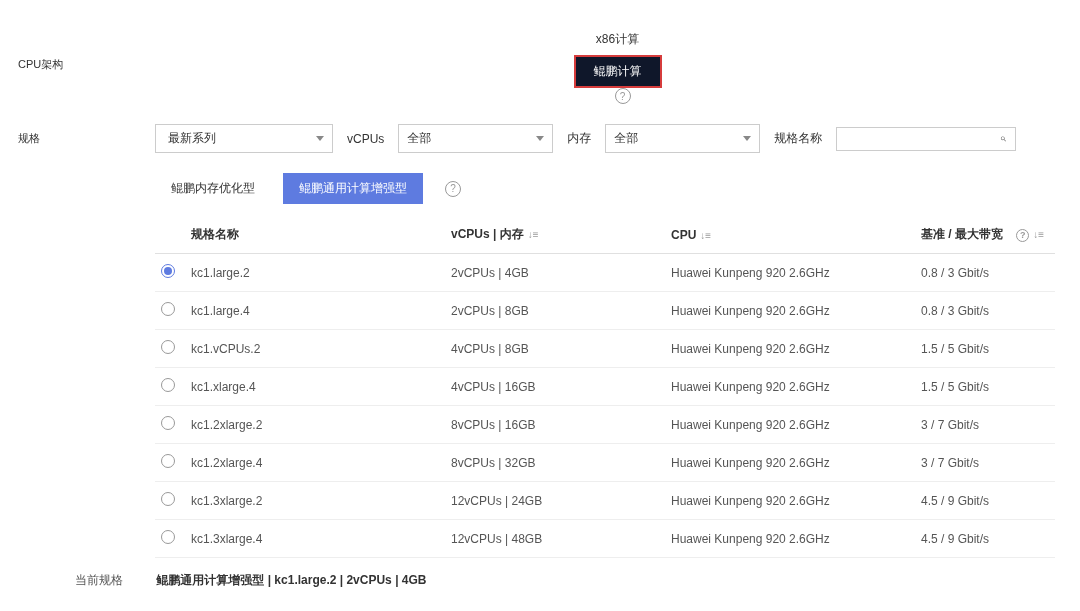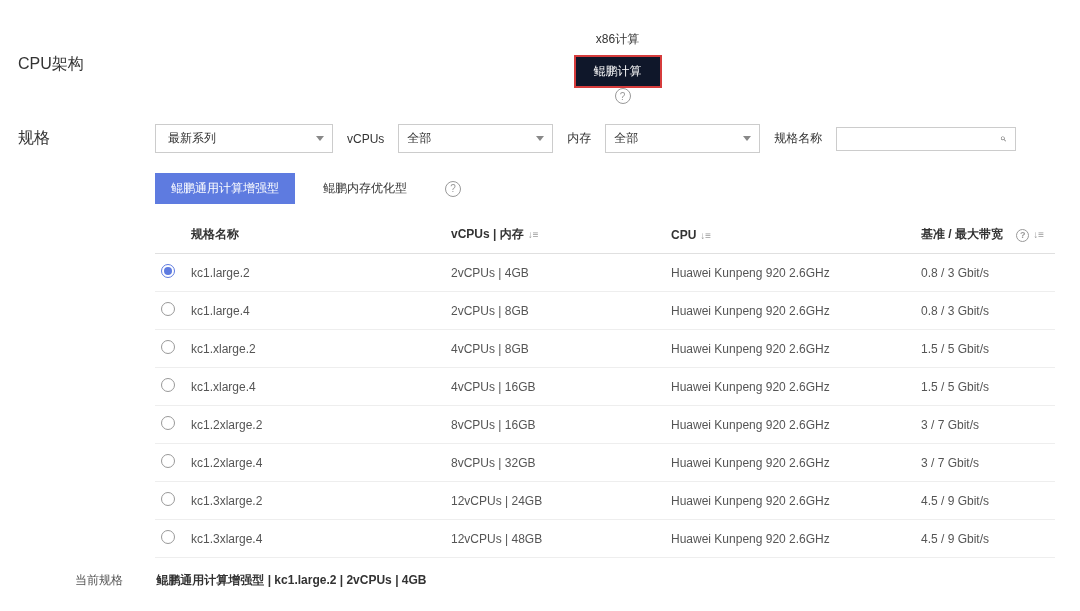--- a/index.html
+++ b/index.html
@@ -1,18 +1,18 @@
 <!DOCTYPE html>
 <html><head>
   <meta charset="utf-8">
   <style>
     * { box-sizing: border-box; margin: 0; padding: 0; }
     body { font-family: "Microsoft YaHei", Arial, sans-serif; font-size: 12px; color: #333; background: #fff; width: 1080px; }
     .row { display: flex; align-items: center; margin-bottom: 20px; }
-    .label-col { width: 155px; padding-left: 18px; color: #333; font-size: 16px; }
+    .label-col { width: 155px; padding-left: 18px; color: #333; font-size: 11px; }
     .content-col { flex: 1; }
     
     
     .arch-options { display: flex; align-items: center; gap: 0; flex-direction: column; }
     .arch-btn { padding: 6px 16px; font-size: 12px; cursor: pointer; border: 1px solid transparent; }
     .arch-selected { border: 2px solid #d63c3c; background: #0f172a; color: #fff; padding: 6px 18px; }
     .help-icon { display: inline-flex; align-items: center; justify-content: center; width: 16px; height: 16px; border: 1px solid #999; border-radius: 50%; color: #999; font-size: 10px; margin-left: 10px; cursor: pointer; }
     
     
     .filters { display: flex; align-items: center; gap: 14px; }
@@ -86,22 +86,22 @@
       <div class="search-input-wrap">
         <input class="search-input" placeholder="" style="">
         <svg class="search-icon-svg" viewBox="0 0 24 24">
             <path d="M15.5 14h-.79l-.28-.27A6.471 6.471 0 0016 9.5 6.5 6.5 0 109.5 16c1.61 0 3.09-.59 4.23-1.57l.27.28v.79l5 4.99L20.49 19l-4.99-5zm-6 0C7.01 14 5 11.99 5 9.5S7.01 5 9.5 5 14 7.01 14 9.5 11.99 14 9.5 14z"></path>
           </svg>
       </div>
     </div>
   </div>
 
   <div class="cat-tabs">
+    <span class="cat-tab">鲲鹏内存优化型</span>
     <span class="cat-tab active">鲲鹏通用计算增强型</span>
-    <span class="cat-tab">鲲鹏内存优化型</span>
     <span class="help-icon">?</span>
   </div>
 
   <div class="table-wrap">
     <table>
       <thead>
         <tr>
           <th class="radio-cell"></th>
           <th style="width:260px;">规格名称</th>
           <th style="width:220px;"><span>vCPUs | 内存</span><span class="sort-icon">↓≡</span></th>
@@ -119,21 +119,21 @@
           </tr>
           <tr>
     <td class="radio-cell"><span class="radio "></span></td>
     <td>kc1.large.4</td>
     <td>2vCPUs | 8GB</td>
     <td>Huawei Kunpeng 920 2.6GHz</td>
     <td>0.8 / 3 Gbit/s</td>
           </tr>
           <tr>
     <td class="radio-cell"><span class="radio "></span></td>
-    <td>kc1.xlarge.2</td>
+    <td>kc1.vCPUs.2</td>
     <td>4vCPUs | 8GB</td>
     <td>Huawei Kunpeng 920 2.6GHz</td>
     <td>1.5 / 5 Gbit/s</td>
           </tr>
           <tr>
     <td class="radio-cell"><span class="radio "></span></td>
     <td>kc1.xlarge.4</td>
     <td>4vCPUs | 16GB</td>
     <td>Huawei Kunpeng 920 2.6GHz</td>
     <td>1.5 / 5 Gbit/s</td>

